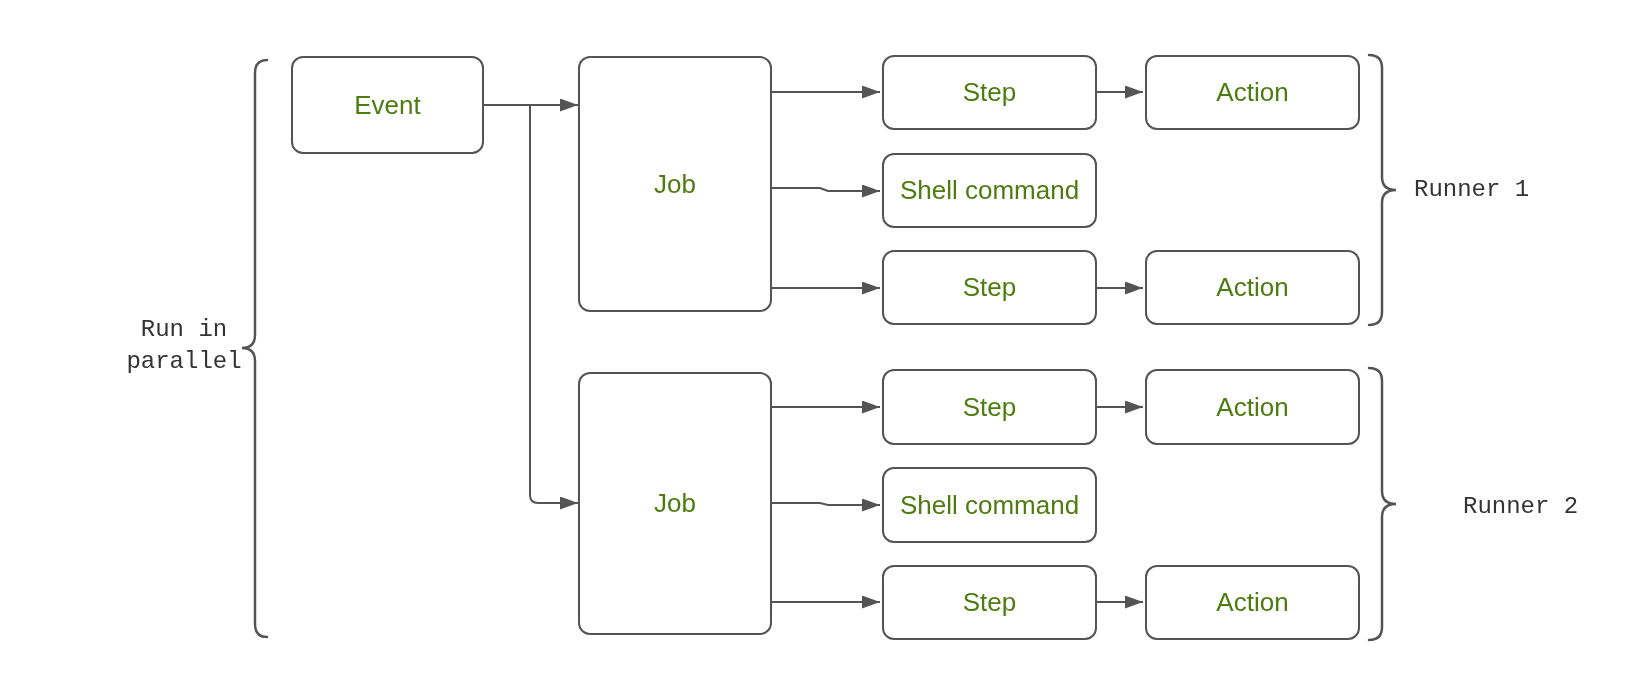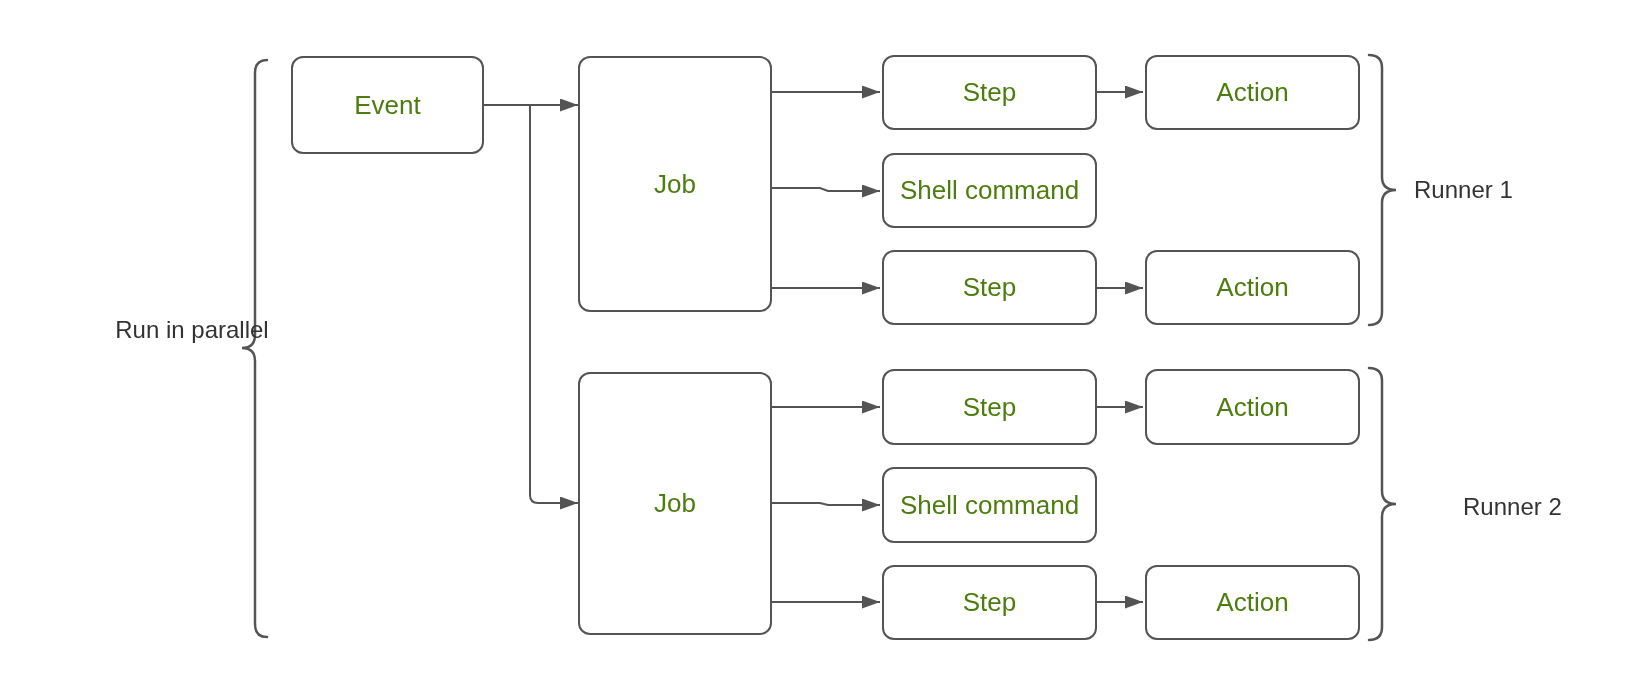--- a/index.html
+++ b/index.html
@@ -32,20 +32,21 @@
     justify-content: center;
     font-size: 26px;
     color: #4d7c0f;
     white-space: nowrap;
   }
   .side-label {
     position: absolute;
     font-size: 24px;
     color: #333333;
     line-height: 32px;
+    font-family: Liberation Mono, monospace;
   }
   .side-label.centered {
     text-align: center;
   }
   .connector {
     fill: none;
     stroke: #545454;
     stroke-width: 2;
   }
   .brace {
@@ -80,21 +81,21 @@
     <path class="connector" d="M 1097,92 L 1143,92" marker-end="url(#arrow)"></path>
     <path class="connector" d="M 1097,288 L 1143,288" marker-end="url(#arrow)"></path>
 
     <path class="connector" d="M 772,407 L 880,407" marker-end="url(#arrow)"></path>
     <path class="connector" d="M 772,503 L 820,503 L 828,505 L 880,505" marker-end="url(#arrow)"></path>
     <path class="connector" d="M 772,602 L 880,602" marker-end="url(#arrow)"></path>
     <path class="connector" d="M 1097,407 L 1143,407" marker-end="url(#arrow)"></path>
     <path class="connector" d="M 1097,602 L 1143,602" marker-end="url(#arrow)"></path>
   </svg>
 
-  <div class="side-label centered" style="left:112px; top:314px; width:160px;">Run in parallel</div>
+  <div class="side-label centered" style="left:104px; top:314px; width:160px;">Run in parallel</div>
   <div class="side-label" style="left:1414px; top:174px;">Runner 1</div>
   <div class="side-label" style="left:1463px; top:491px;">Runner 2</div>
 
   <div class="node" style="left:291px; top:56px; width:193px; height:98px;">Event</div>
 
   <div class="node" style="left:578px; top:56px; width:194px; height:256px;">Job</div>
 
   <div class="node" style="left:578px; top:372px; width:194px; height:263px;">Job</div>
 
   <div class="node" style="left:882px; top:55px; width:215px; height:75px;">Step</div>

